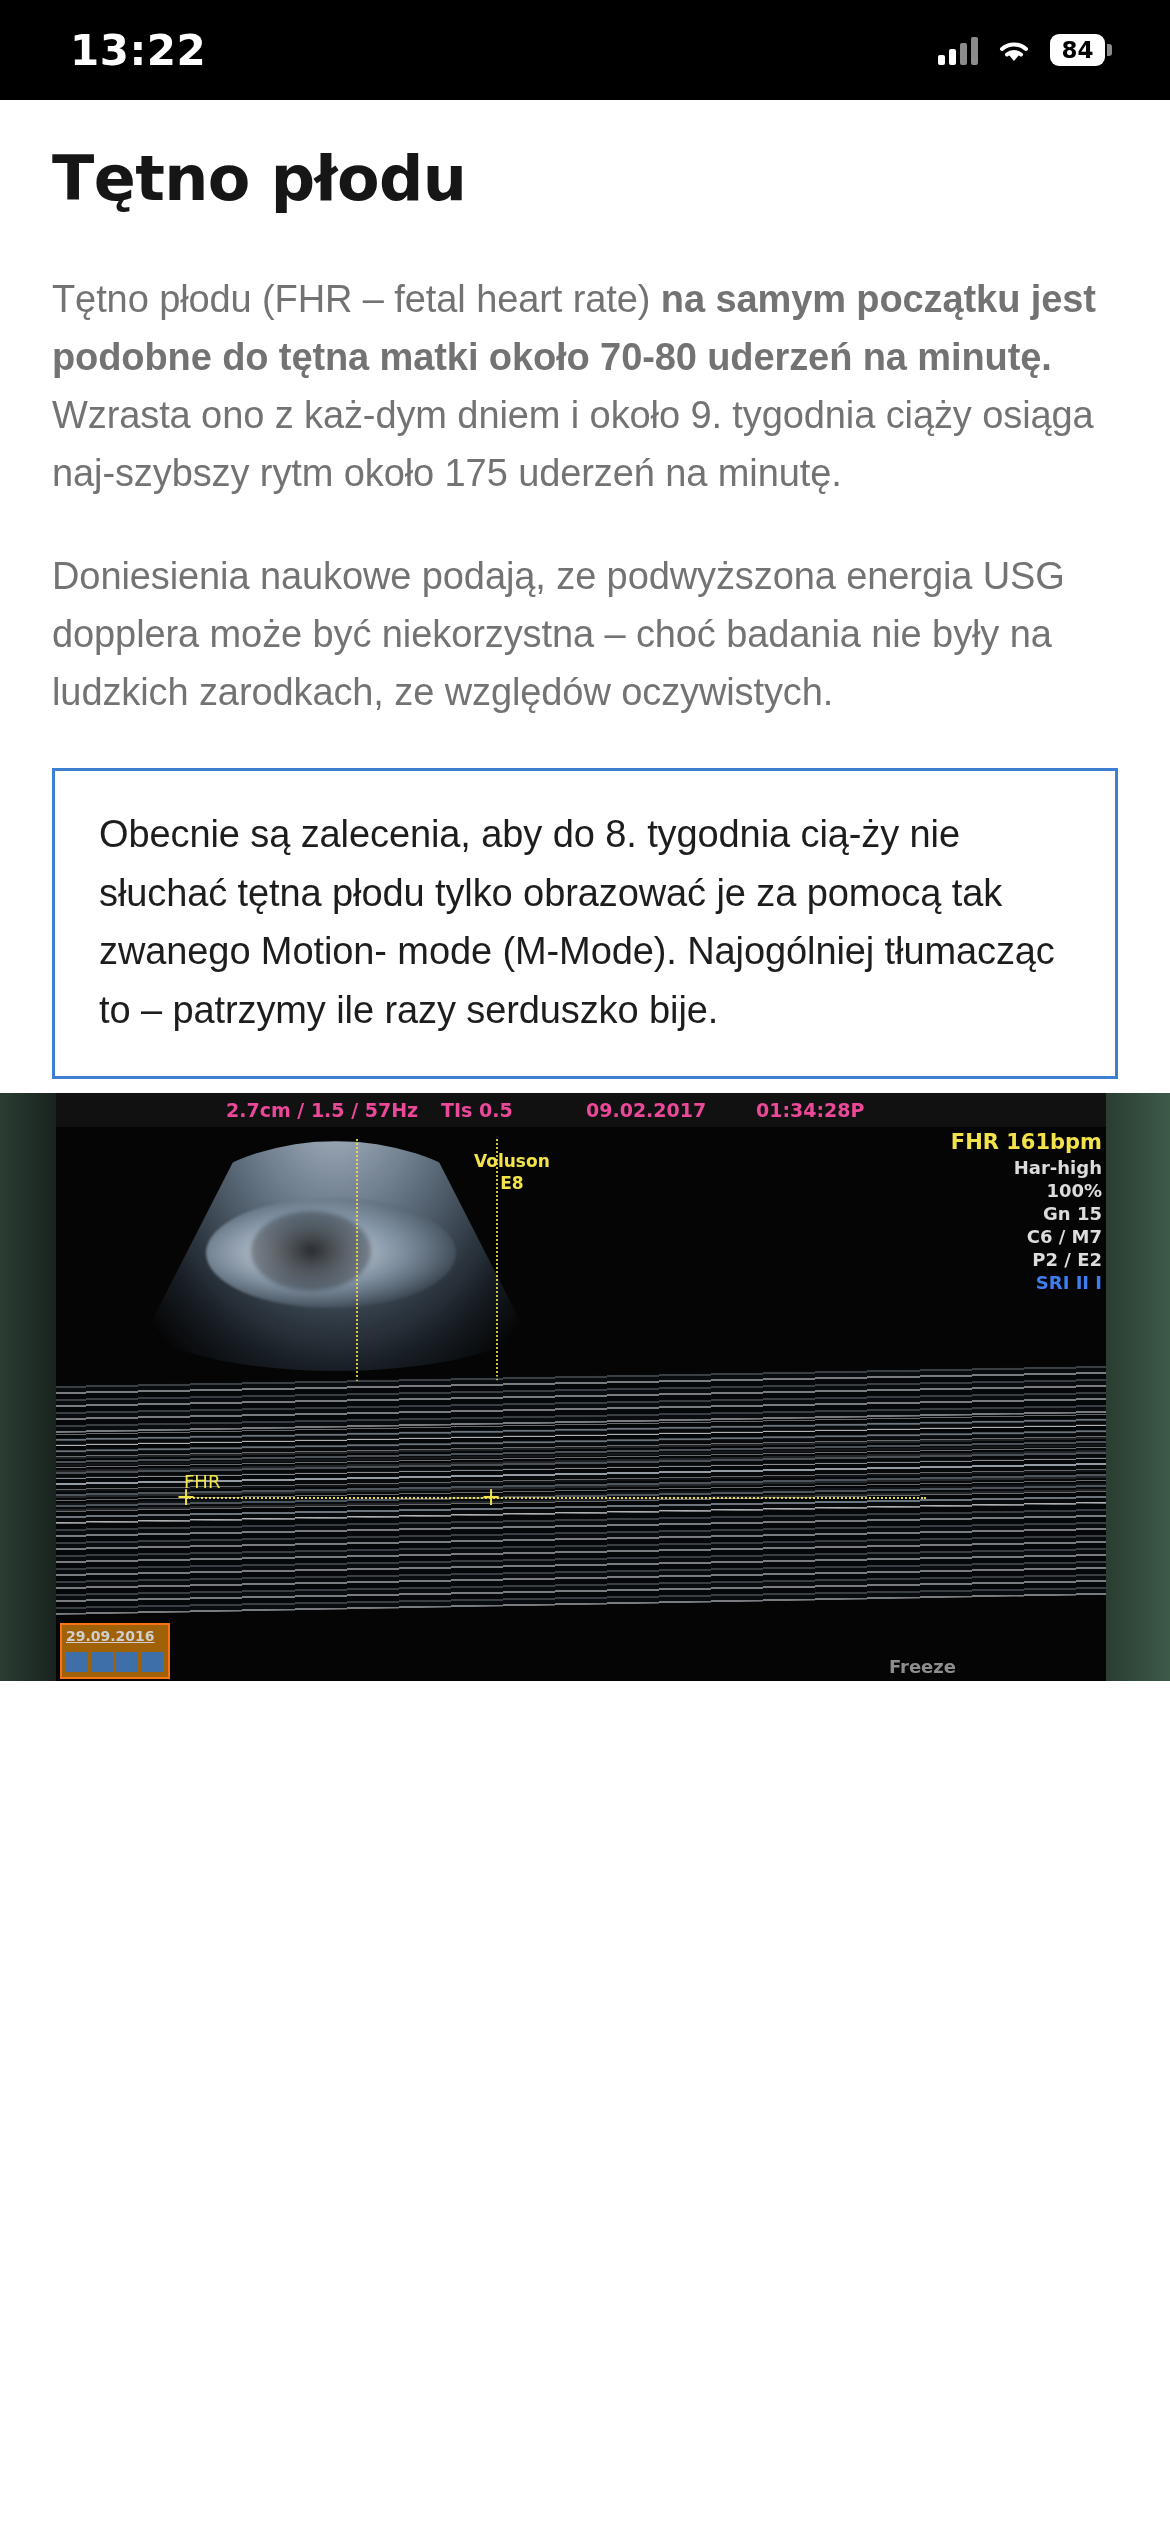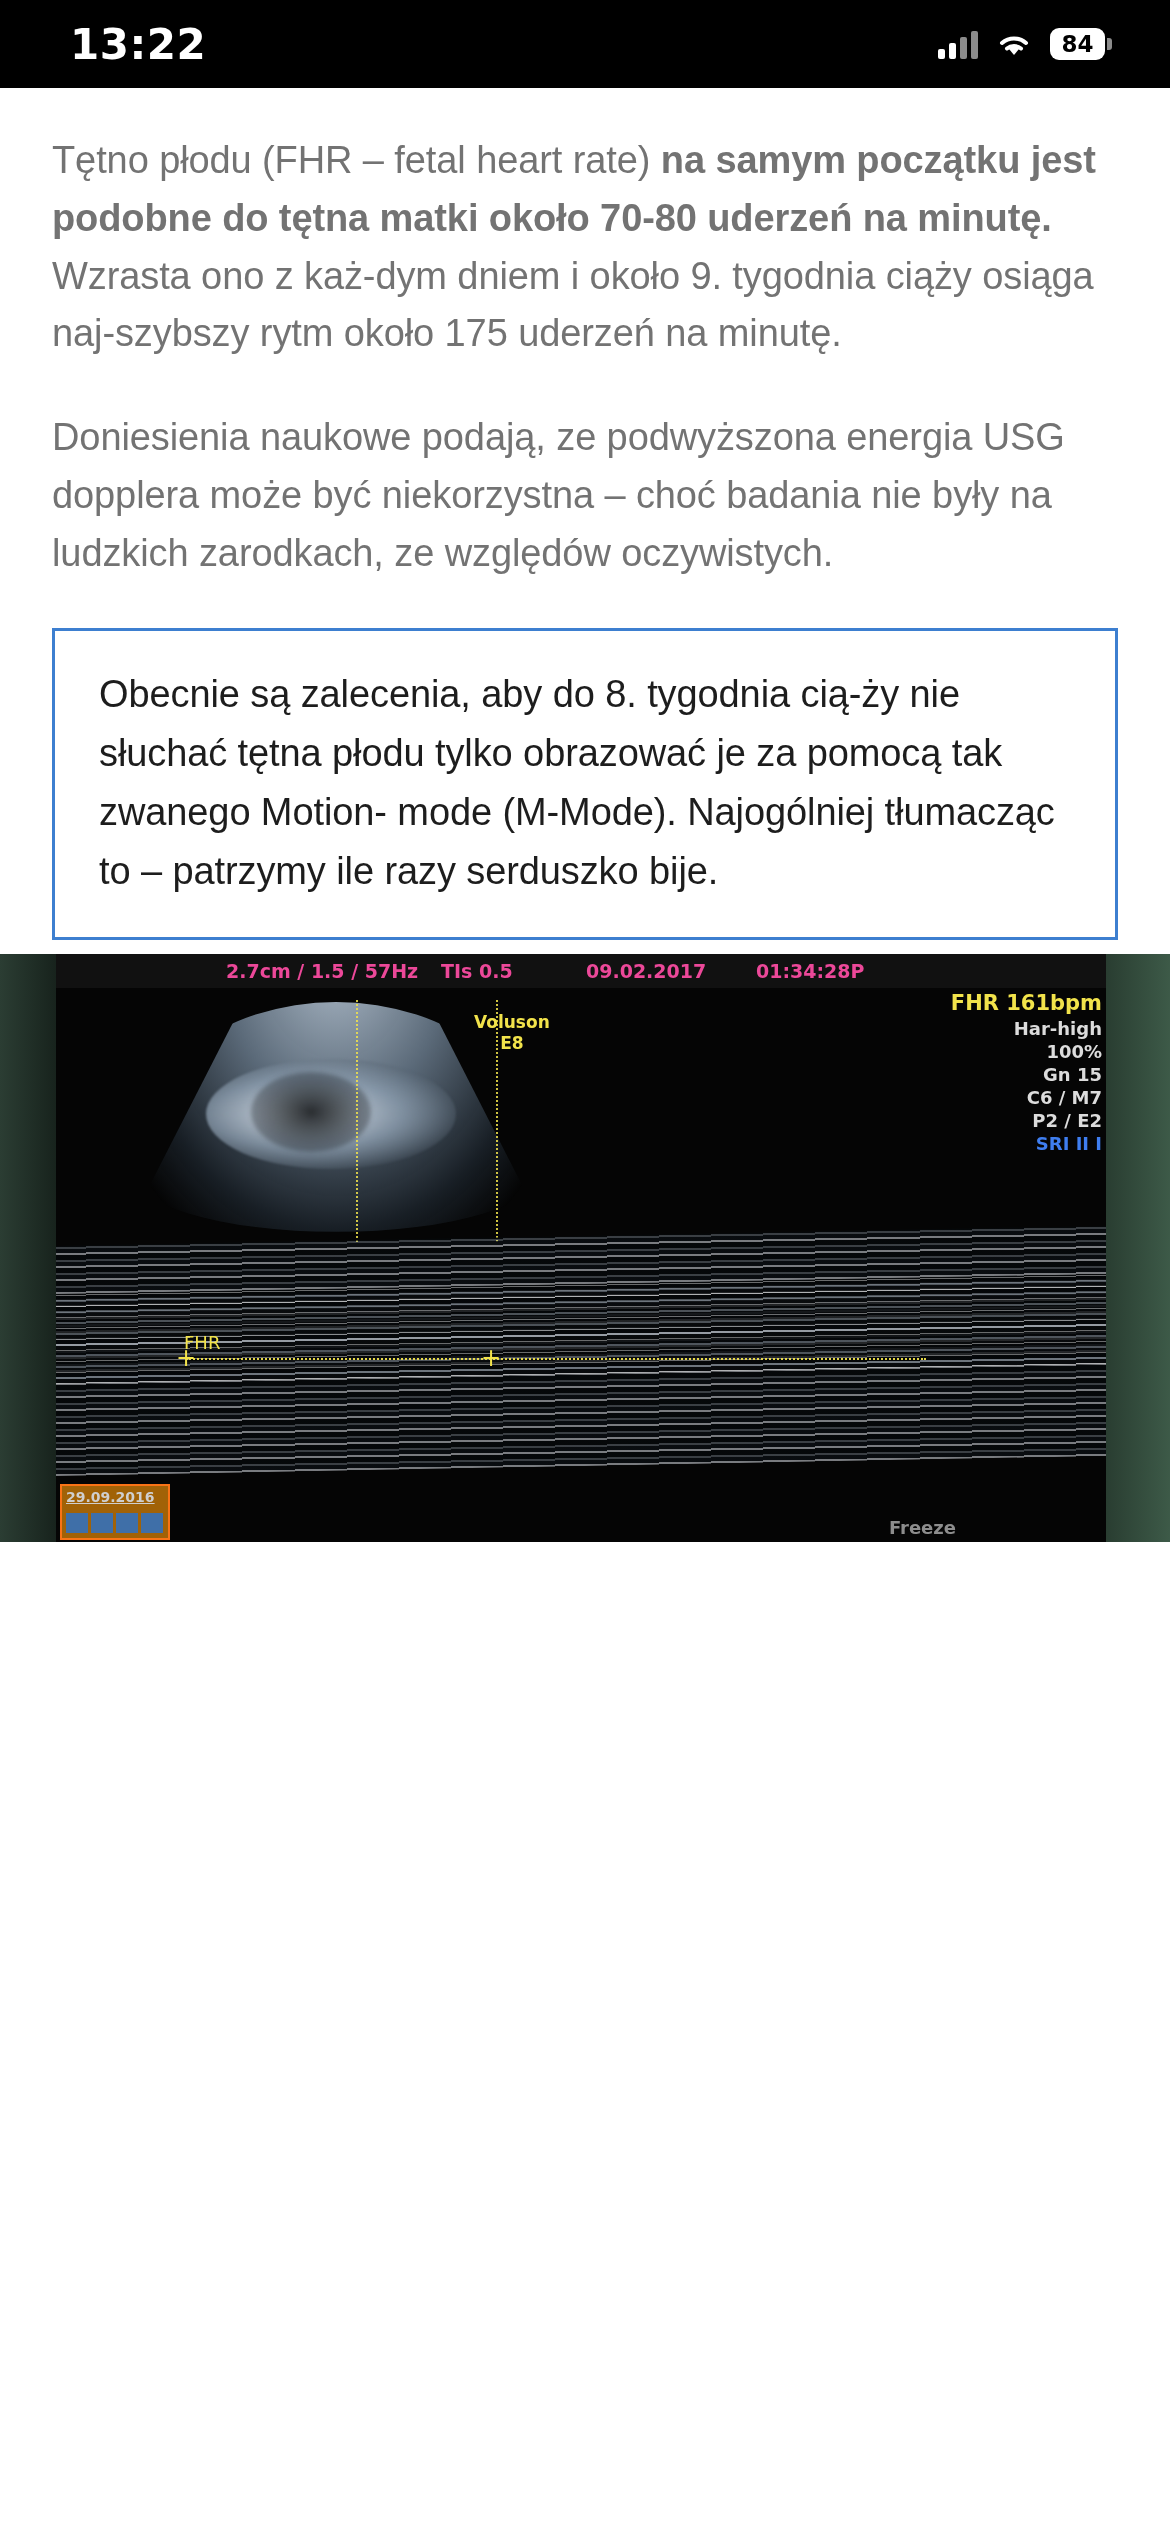--- a/index.html
+++ b/index.html
@@ -7,21 +7,21 @@
     width: 1170px;
     height: 2532px;
     background: #ffffff;
     font-family: "Liberation Sans", sans-serif;
     overflow: hidden;
   }
 
   
   .status-bar {
     position: relative;
-    height: 88px;
+    height: 100px;
     background: #000000;
     color: #ffffff;
     display: flex;
     align-items: center;
     justify-content: space-between;
     padding: 0 58px 0 70px;
   }
   .status-time {
     font-size: 42px;
     font-weight: 600;
@@ -262,20 +262,21 @@
     </span>
     <span class="battery-icon">
       <span class="battery-body">84</span>
       <span class="battery-tip"></span>
     </span>
   </div>
 </div>
 
 <div class="article">
 
+  <h1 class="page-title">Tętno płodu</h1>
 
   <p class="para">
     <span>Tętno płodu (FHR – fetal heart rate) </span><b>na samym początku jest podobne do tętna matki około 70-80 uderzeń na minutę.</b><span> Wzrasta ono z każ-dym dniem i około 9. tygodnia ciąży osiąga naj-szybszy rytm około 175 uderzeń na minutę.</span>
   </p>
 
   <p class="para">Doniesienia naukowe podają, ze podwyższona energia USG dopplera może być niekorzystna – choć badania nie były na ludzkich zarodkach, ze względów oczywistych.</p>
 
   <div class="callout">
     <p>Obecnie są zalecenia, aby do 8. tygodnia cią-ży nie słuchać tętna płodu tylko obrazować je za pomocą tak zwanego Motion- mode (M-Mode). Najogólniej tłumacząc to – patrzymy ile razy serduszko bije.</p>
   </div>

